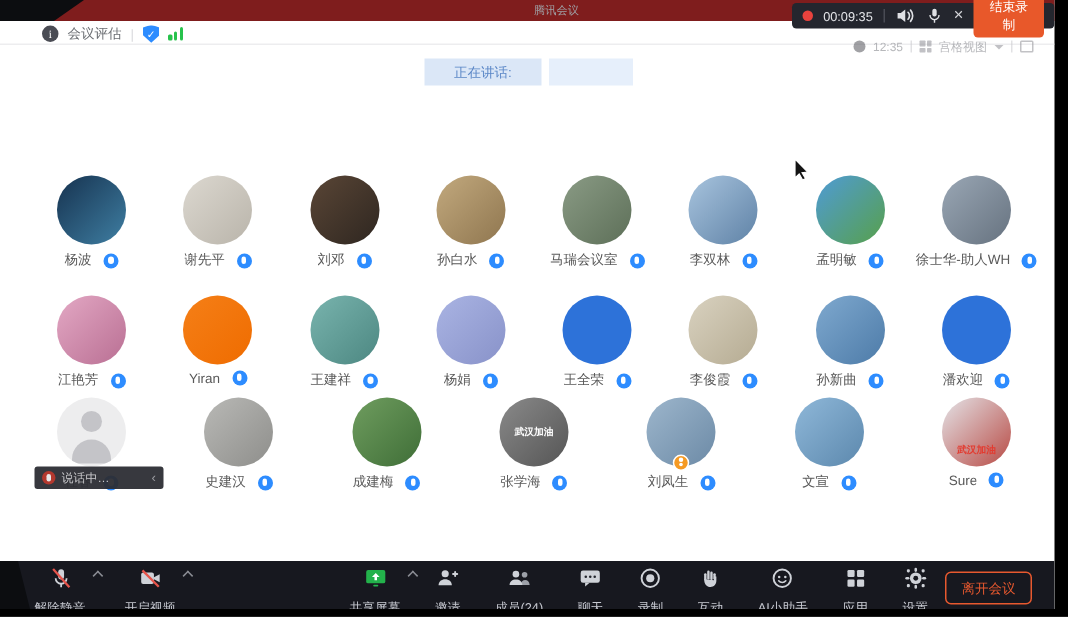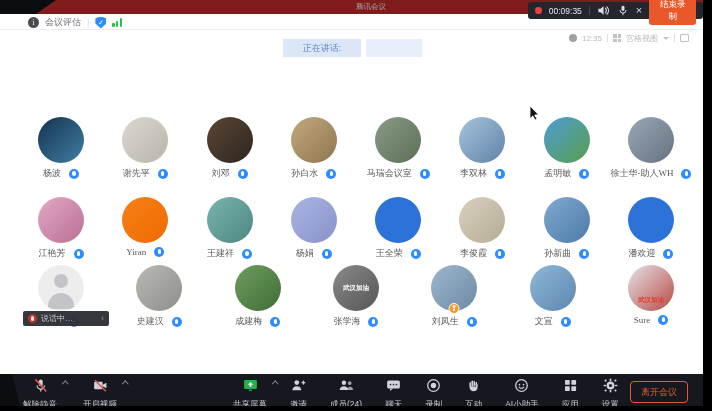--- a/index.html
+++ b/index.html
@@ -32,21 +32,21 @@
   .rec-bar { position:absolute; left:528px; top:2px; height:17px; background:#24262e; border-radius:3px;
              display:flex; align-items:center; gap:7px; padding:4px 7px; }
   .rec-dot { width:7px; height:7px; border-radius:50%; background:#e8423d; }
   .rec-timer { font-size:8.5px; color:#e4e5e9; }
   .rec-sep { width:1px; height:9px; background:#494b54; }
   .rec-ic { display:flex; align-items:center; }
   .close-x { color:#d6d7db; font-size:11px; line-height:1; }
   .end-rec-btn { background:#e8582a; color:#fff; font-size:8.5px; border:none; border-radius:3px; padding:2.5px 7px; }
 
   
-  .view-bar { position:absolute; right:14px; top:32px; height:12px; display:flex; align-items:center; gap:5px;
+  .view-bar { position:absolute; right:14px; top:25px; height:12px; display:flex; align-items:center; gap:5px;
               opacity:.55; color:#7d7f85; font-size:8px; }
   .clock-ic { width:8px; height:8px; border-radius:50%; background:#55565c; }
   .vsep { width:1px; height:8px; background:#c9cacd; }
   .grid-ic { display:grid; grid-template-columns:3.5px 3.5px; grid-gap:1px; }
   .grid-ic i { display:block; width:3.5px; height:3.5px; background:#8f9096; border-radius:0.5px; }
   .caret-down { width:0; height:0; border-left:3px solid transparent; border-right:3px solid transparent; border-top:3.5px solid #8f9096; }
   .fs-ic { width:9px; height:7.5px; border:1.2px solid #8f9096; border-radius:1px; }
 
   
   .banner-label { position:absolute; left:283px; top:39px; width:78px; height:18px; background:#dbe7f7;
@@ -63,21 +63,21 @@
   .avatar .photo { position:absolute; inset:0; border-radius:50%; overflow:hidden; }
   .avatar.txt { color:#fff; font-size:12.5px; letter-spacing:1px; z-index:1; }
   .avatar.def .photo::before { content:""; position:absolute; width:14px; height:14px; border-radius:50%; background:#c4c4c8; top:9px; left:16px; }
   .avatar.def .photo::after { content:""; position:absolute; width:26px; height:16px; border-radius:13px 13px 0 0; background:#c4c4c8; bottom:2px; left:10px; }
   .cap { position:absolute; left:0; right:0; text-align:center; font-size:6.5px; font-weight:bold; z-index:1; }
   .cap.center { top:19px; } .cap.bottom { bottom:6px; }
   .obadge { position:absolute; left:50%; transform:translateX(-50%); bottom:-3px; width:11px; height:11px;
             border-radius:50%; background:#f59a23; border:1.5px solid #fff; z-index:2; }
   .obadge::after { content:""; position:absolute; left:2.6px; top:1.4px; width:3px; height:3px; border-radius:50%;
                    background:#fff; box-shadow:0 3.2px 0 -0.3px #fff; }
-  .name-row { margin-top:4px; display:flex; align-items:center; gap:8px; max-width:84px;font-family:Liberation Serif, serif; }
+  .name-row { margin-top:4px; display:flex; align-items:center; gap:8px; max-width:84px; }
   .pname { font-size:9px; color:#595959; white-space:nowrap; overflow:hidden; text-overflow:ellipsis; max-width:70px; }
   .abadge { flex:0 0 auto; width:10px; height:10px; border-radius:50%; background:#2d8cff; position:relative; }
   .abadge::after { content:""; position:absolute; left:3.4px; top:2.2px; width:3.2px; height:5.2px; background:#fff; border-radius:2px; }
 
   
   .toast { position:absolute; left:23px; top:311px; width:86px; height:15px; background:rgba(44,45,52,.95);
            border-radius:2px; display:flex; align-items:center; gap:4px; padding:0 5px; z-index:6; }
   .toast-ic { width:9px; height:9px; border-radius:50%; background:#b3382e; position:relative; flex:0 0 auto; }
   .toast-ic::after { content:""; position:absolute; left:3.2px; top:2px; width:2.6px; height:5px; background:#e8e8e8; border-radius:1.5px; }
   .toast-text { font-size:8px; color:#c9c9cc; white-space:nowrap; overflow:hidden; flex:1; }

